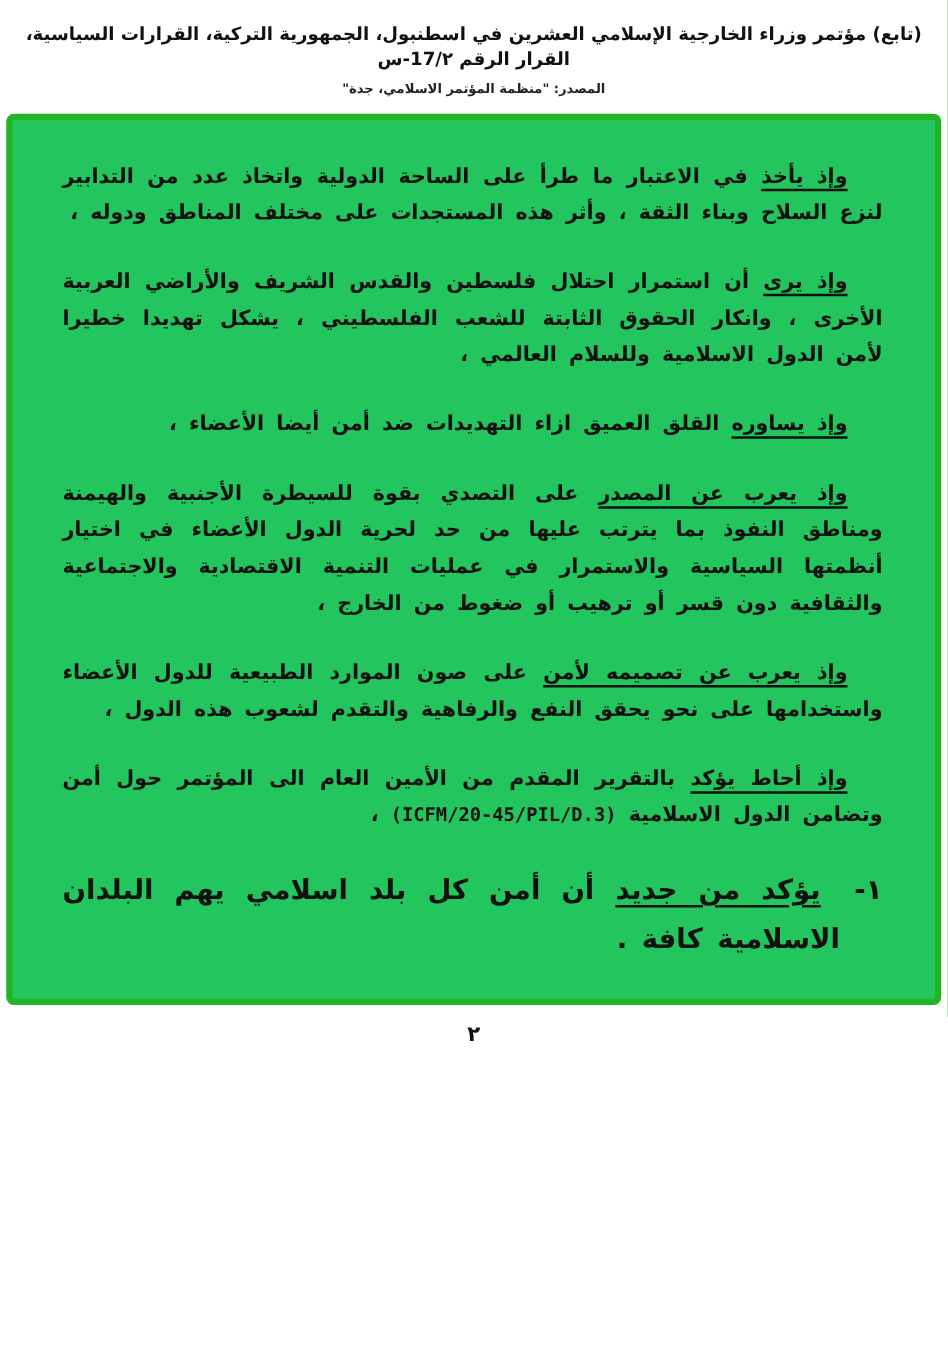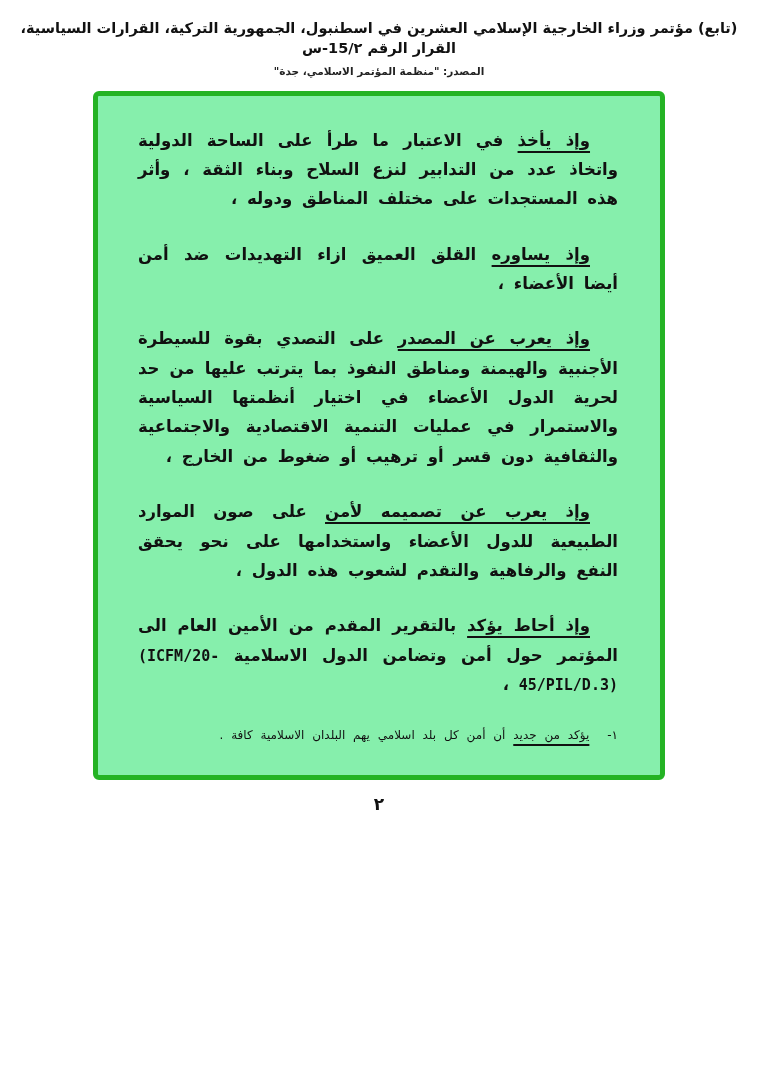--- a/index.html
+++ b/index.html
@@ -27,27 +27,27 @@
   }
   .doc-source{
     direction:rtl;
     text-align:center;
     font-weight:bold;
     font-size:10.5px;
     margin-top:6px;
     color:#222;
   }
   .frame{
-    width:572px;
+    width:748px;
     margin:14px auto 0 auto;
     border:5px solid var(--frame-green);
     border-radius:6px;
     box-sizing:border-box;
     padding:30px 42px 28px 40px;
-    background:#86efac;
+    background:#22c55e;
   }
   .para{
     direction:rtl;
     text-align:justify;
     font-size:16.5px;
     font-weight:bold;
     line-height:1.78;
     word-spacing:4px;
     text-indent:28px;
     margin:0 0 26px 0;
@@ -55,22 +55,22 @@
   }
   .para:last-child{margin-bottom:0;}
   .lead{
     text-decoration:underline;
     text-underline-offset:5px;
     text-decoration-thickness:1.5px;
   }
   .numbered{
     direction:rtl;
     text-align:justify;
-    font-size:12px;
-    font-weight:normal;
+    font-size:22px;
+    font-weight:bold;
     line-height:1.78;
     word-spacing:4px;
     margin:6px 0 0 0;
     padding-right:34px;
     text-indent:-34px;
     color:var(--ink);
   }
   .num{
     margin-left:10px;
   }
@@ -86,30 +86,34 @@
     font-weight:bold;
     font-size:17px;
     margin:14px 0 10px 0;
   }
 </style>
 </head>
 <body>
 
 <div class="page">
 
-  <div class="doc-header">(تابع) مؤتمر وزراء الخارجية الإسلامي العشرين في اسطنبول، الجمهورية التركية، القرارات السياسية، القرار الرقم 15/٢-س</div>
+  <div class="doc-header">(تابع) مؤتمر وزراء الخارجية الإسلامي العشرين في اسطنبول، الجمهورية التركية، القرارات السياسية، القرار الرقم 17/٢-س</div>
   <div class="doc-source">المصدر: "منظمة المؤتمر الاسلامي، جدة"</div>
 
   <div class="frame">
 
     <p class="para">
       <span class="lead">وإذ يأخذ</span>
       <span>في الاعتبار ما طرأ على الساحة الدولية واتخاذ عدد من التدابير لنزع السلاح وبناء الثقة ، وأثر هذه المستجدات على مختلف المناطق ودوله ،</span>
     </p>
 
+    <p class="para">
+      <span class="lead">وإذ يرى</span>
+      <span>أن استمرار احتلال فلسطين والقدس الشريف والأراضي العربية الأخرى ، وانكار الحقوق الثابتة للشعب الفلسطيني ، يشكل تهديدا خطيرا لأمن الدول الاسلامية وللسلام العالمي ،</span>
+    </p>
 
     <p class="para">
       <span class="lead">وإذ يساوره</span>
       <span>القلق العميق ازاء التهديدات ضد أمن أيضا الأعضاء ،</span>
     </p>
 
 
     <p class="para">
       <span class="lead">وإذ يعرب عن المصدر</span>
       <span>على التصدي بقوة للسيطرة الأجنبية والهيمنة ومناطق النفوذ بما يترتب عليها من حد لحرية الدول الأعضاء في اختيار أنظمتها السياسية والاستمرار في عمليات التنمية الاقتصادية والاجتماعية والثقافية دون قسر أو ترهيب أو ضغوط من الخارج ،</span>

